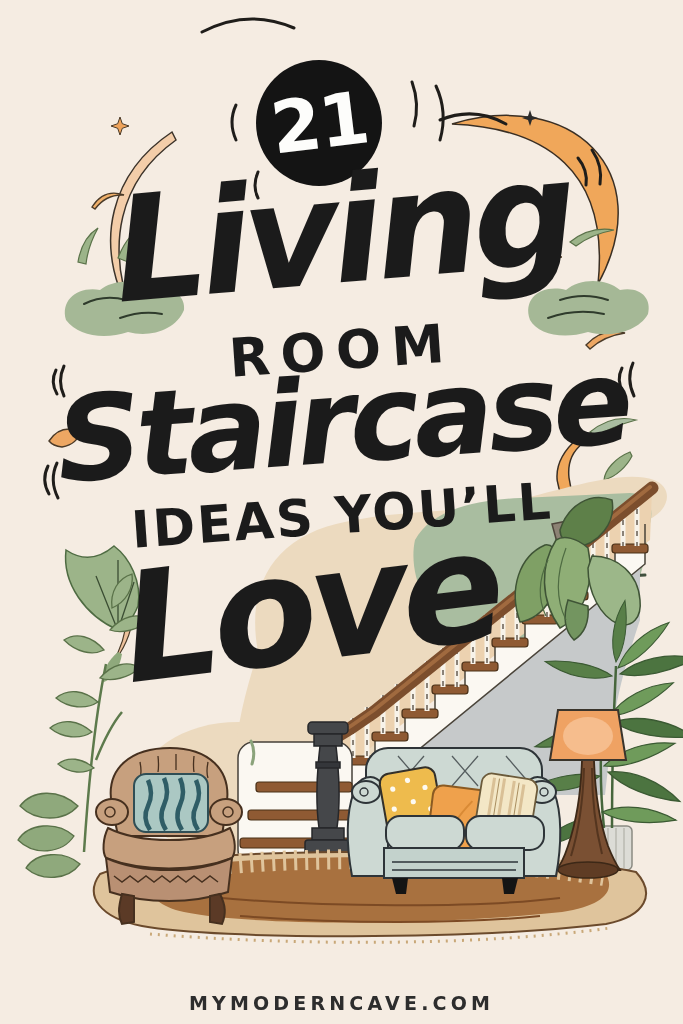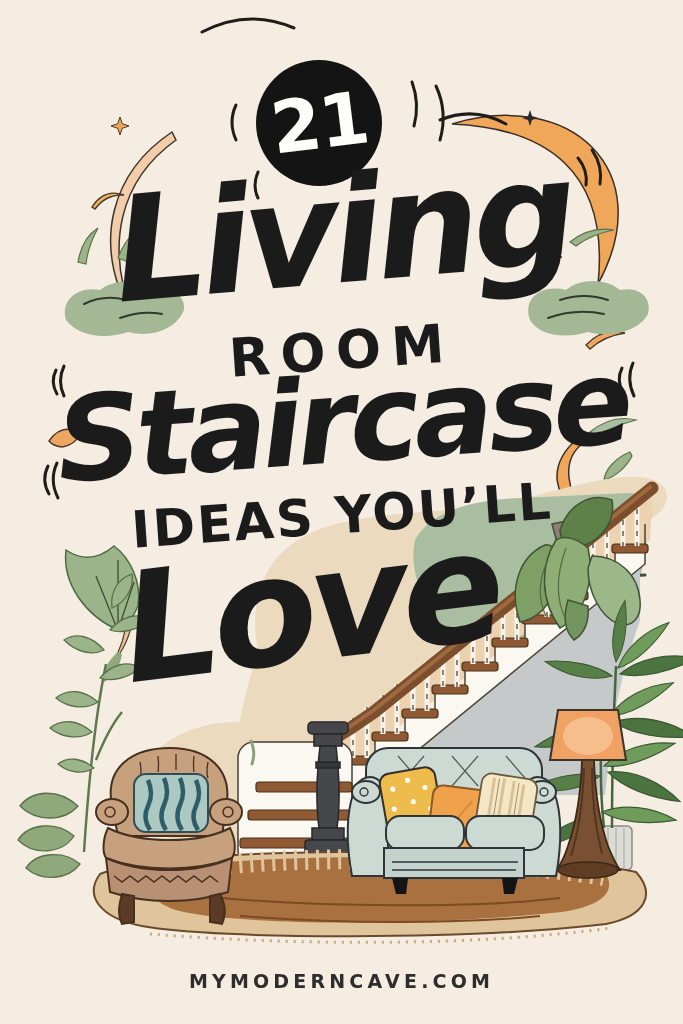--- a/index.html
+++ b/index.html
@@ -20,21 +20,21 @@
   .badge span{
     color:#fdfdfb;font-weight:800;font-size:72px;line-height:1;
     transform:rotate(-7deg);letter-spacing:-2px;
   }
   .line1{top:158px;font-size:146px;transform:translateX(-50%) rotate(-5deg);}
   .line2{top:324px;font-size:53px;letter-spacing:0.20em;transform:translateX(-50%) rotate(-4deg);}
   .line3{top:362px;font-size:118px;transform:translateX(-50%) rotate(-4deg);}
   .line4{top:490px;font-size:51px;letter-spacing:0.045em;transform:translateX(-50%) rotate(-4deg);}
   .line5{top:532px;left:122px;font-size:152px;transform:rotate(-7deg);}
   .footer{
-    top:972px;font-size:19px;font-weight:700;letter-spacing:0.22em;
+    top:994px;font-size:19px;font-weight:700;letter-spacing:0.22em;
     color:#2d2d2d;transform:translateX(-50%);text-align:right;
   }
 </style>
 </head>
 <body>
 
 <div class="poster">
 
   <svg class="scene" viewBox="0 0 683 1024">
 

